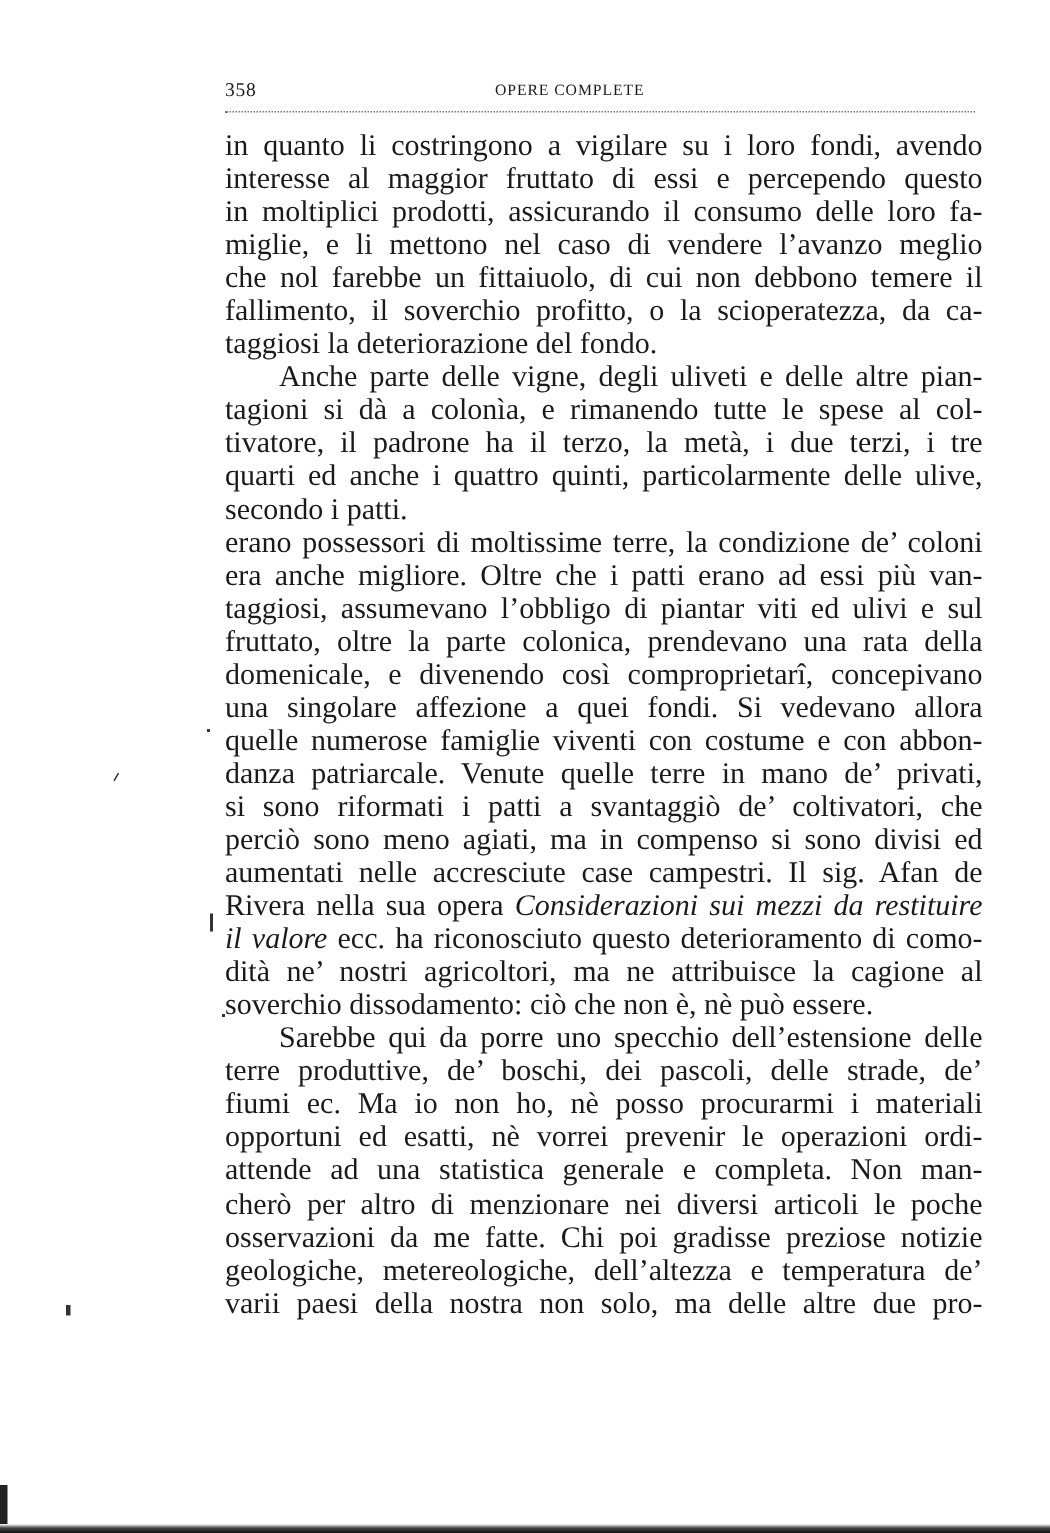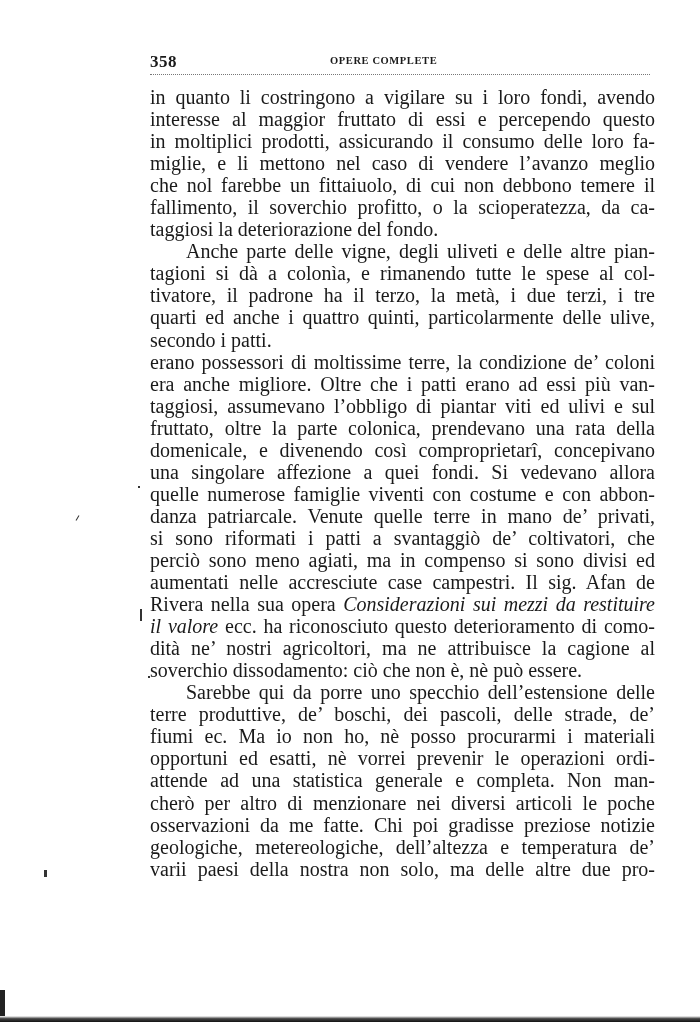--- a/index.html
+++ b/index.html
@@ -22,31 +22,31 @@
       left: 150px;
       top: 52px;
       width: 500px;
       height: 22px;
     }
     .page-number {
       position: absolute;
       left: 0;
       top: 0;
       font-family: "Liberation Serif", serif;
-      font-weight: bold;
-      font-size: 17px;
+      font-weight: normal;
+      font-size: 13px;
       letter-spacing: 0.5px;
     }
     .running-head {
       position: absolute;
       left: 180px;
       top: 3px;
       font-family: "Liberation Serif", serif;
       font-size: 10.5px;
-      font-weight: bold;
+      font-weight: normal;
       letter-spacing: 0.6px;
     }
     .header-rule {
       position: absolute;
       left: 150px;
       top: 74px;
       width: 500px;
       height: 0;
       border-top: 1px dotted #777;
     }

